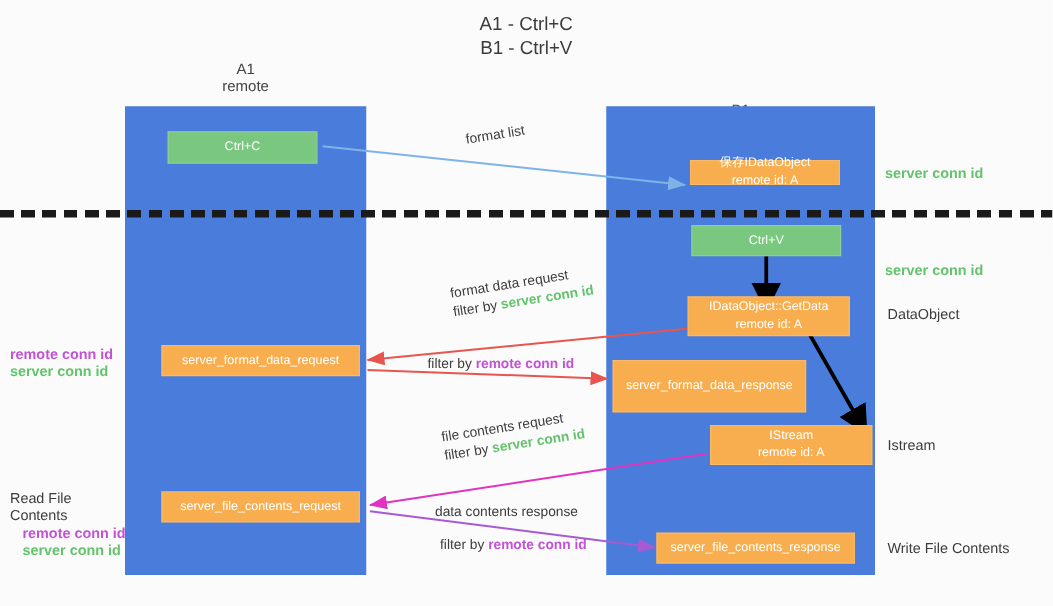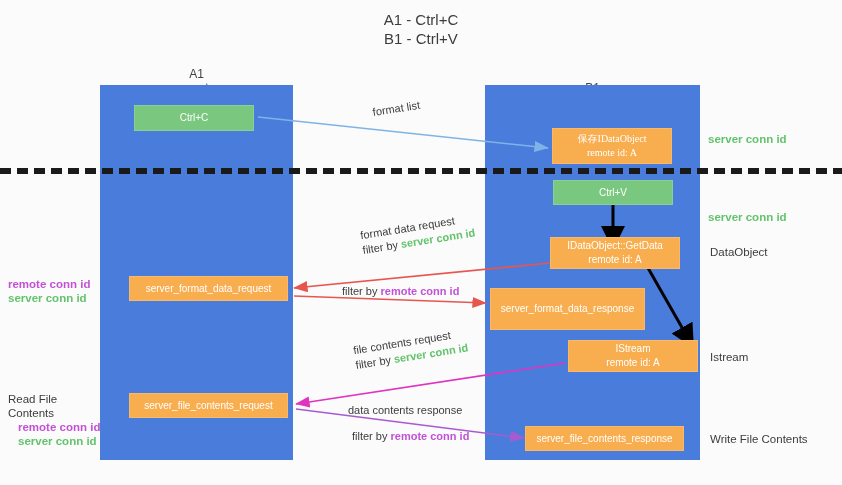--- a/index.html
+++ b/index.html
@@ -115,21 +115,21 @@
 </head>
 <body>
 
 <div id="canvas">
 
   <div class="title-block">
     <span class="title-line">A1 - Ctrl+C</span>
     <span class="title-line">B1 - Ctrl+V</span>
   </div>
 
-  <div class="col-head" style="left:100px; top:67px; width:193px;">
+  <div class="col-head" style="left:100px; top:48px; width:193px;">
     <span class="big">A1</span>
     <span class="small">remote</span>
   </div>
 
   <div class="col-head" style="left:485px; top:59px; width:215px;margin-top:22px;">
     <span class="big">B1</span>
     <span class="small">connection</span>
   </div>
 
   <div class="lane lane-a"></div>
@@ -168,21 +168,21 @@
 
     <line x1="296" y1="409" x2="524" y2="438" stroke="#a85ad0" stroke-width="1.6" marker-end="url(#ah-purple)"></line>
   </svg>
 
   <div class="divider"></div>
 
   <div class="node green" style="left:134px; top:105px; width:120px; height:26px;">
     <span class="l1">Ctrl+C</span>
   </div>
 
-  <div class="node orange" style="left:552px; top:128px; width:120px; height:36px;font-family:Liberation Serif, serif;">
+  <div class="node orange" style="left:552px; top:128px; width:120px; height:20px;">
     <span class="l1">保存IDataObject</span>
     <span class="l2">remote id: A</span>
   </div>
 
   <div class="node green" style="left:553px; top:180px; width:120px; height:25px;">
     <span class="l1">Ctrl+V</span>
   </div>
 
   <div class="node orange" style="left:550px; top:237px; width:130px; height:32px;">
     <span class="l1">IDataObject::GetData</span>

